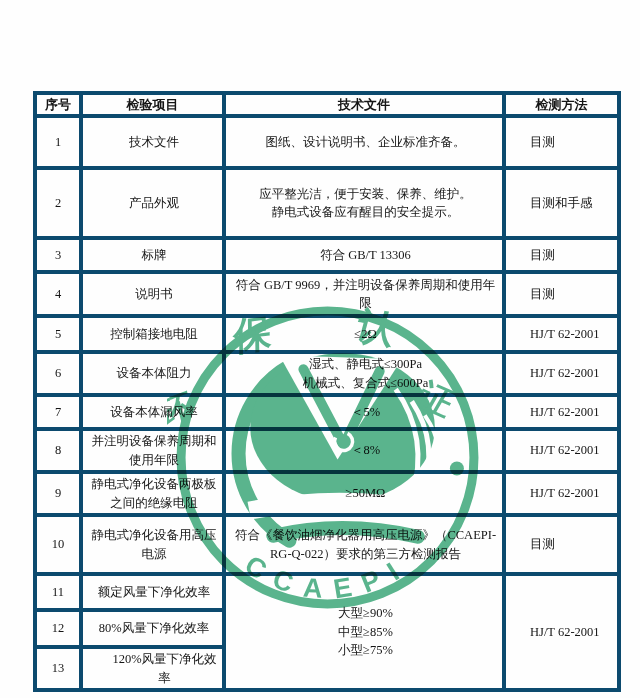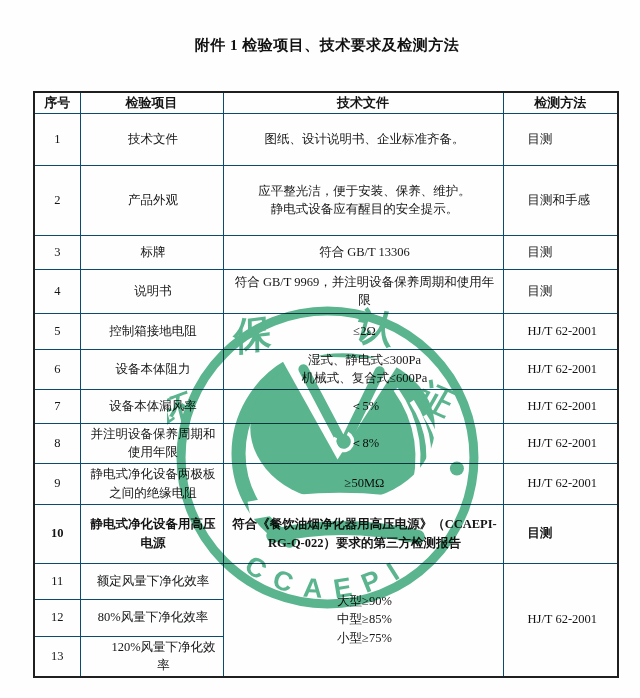--- a/index.html
+++ b/index.html
@@ -11,41 +11,41 @@
     position:absolute; top:36px; left:0; width:640px; box-sizing:border-box;
     padding-left:14px; text-align:center;
     font-size:15px; font-weight:bold; letter-spacing:0.5px; color:#111;
   }
   table.insp {
     position:absolute; left:33px; top:91px; width:584px;
     border-collapse:collapse; table-layout:fixed;
     font-size:12.5px; border:2px solid #1f1f1f;
   }
   .insp th, .insp td {
-    border:1px solid #0c4a6e; vertical-align:middle;
+    border:4px solid #0c4a6e; vertical-align:middle;
     padding:1px 4px 1px 7px; line-height:1.48; overflow:hidden;
     word-break:break-all;
   }
   .insp thead tr { height:21px; }
   .insp th { font-weight:bold; text-align:center; font-size:13px; padding:0 2px; }
   td.num { text-align:center; padding:0 2px; }
   td.req, td.item { text-align:center; white-space:pre-line; }
   td.method { padding-left:24px; white-space:pre-line; }
   td.ind16 { }
   td.ind11 { padding-left:28px; }
   tbody tr:nth-child(1)  { height:52px; }
   tbody tr:nth-child(2)  { height:70px; }
   tbody tr:nth-child(3)  { height:34px; }
   tbody tr:nth-child(4)  { height:44px; }
   tbody tr:nth-child(5)  { height:36px; }
   tbody tr:nth-child(6)  { height:40px; }
   tbody tr:nth-child(7)  { height:34px; }
   tbody tr:nth-child(8)  { height:40px; }
   tbody tr:nth-child(9)  { height:41px; }
-  tbody tr:nth-child(10) { height:59px;font-weight:bold; }
+  tbody tr:nth-child(10) { height:59px; }
   tbody tr:nth-child(11) { height:36px; }
   tbody tr:nth-child(12) { height:37px; }
   tbody tr:nth-child(13) { height:37px; }
   .stamp {
     position:absolute; left:167px; top:297px; width:321px; height:321px;
     mix-blend-mode:multiply; opacity:0.88; pointer-events:none;
   }
   .stamp svg { display:block; }
   .stamp-char {
     font-family:"Liberation Serif", serif; font-weight:bold;
@@ -53,21 +53,20 @@
   .stamp-letters {
     font-family:"Liberation Sans", sans-serif; font-weight:bold;
     font-size:27px; letter-spacing:13px;
   }
 </style>
 </head>
 <body>
 
 <div class="page">
 
-  <div class="doc-title">附件 1 检验项目、技术要求及检测方法</div>
 
   <table class="insp">
     <colgroup>
       <col style="width:46px">
         <col style="width:143px">
         <col style="width:280px">
         <col style="width:115px">
     </colgroup>
     <thead>
       <tr>

